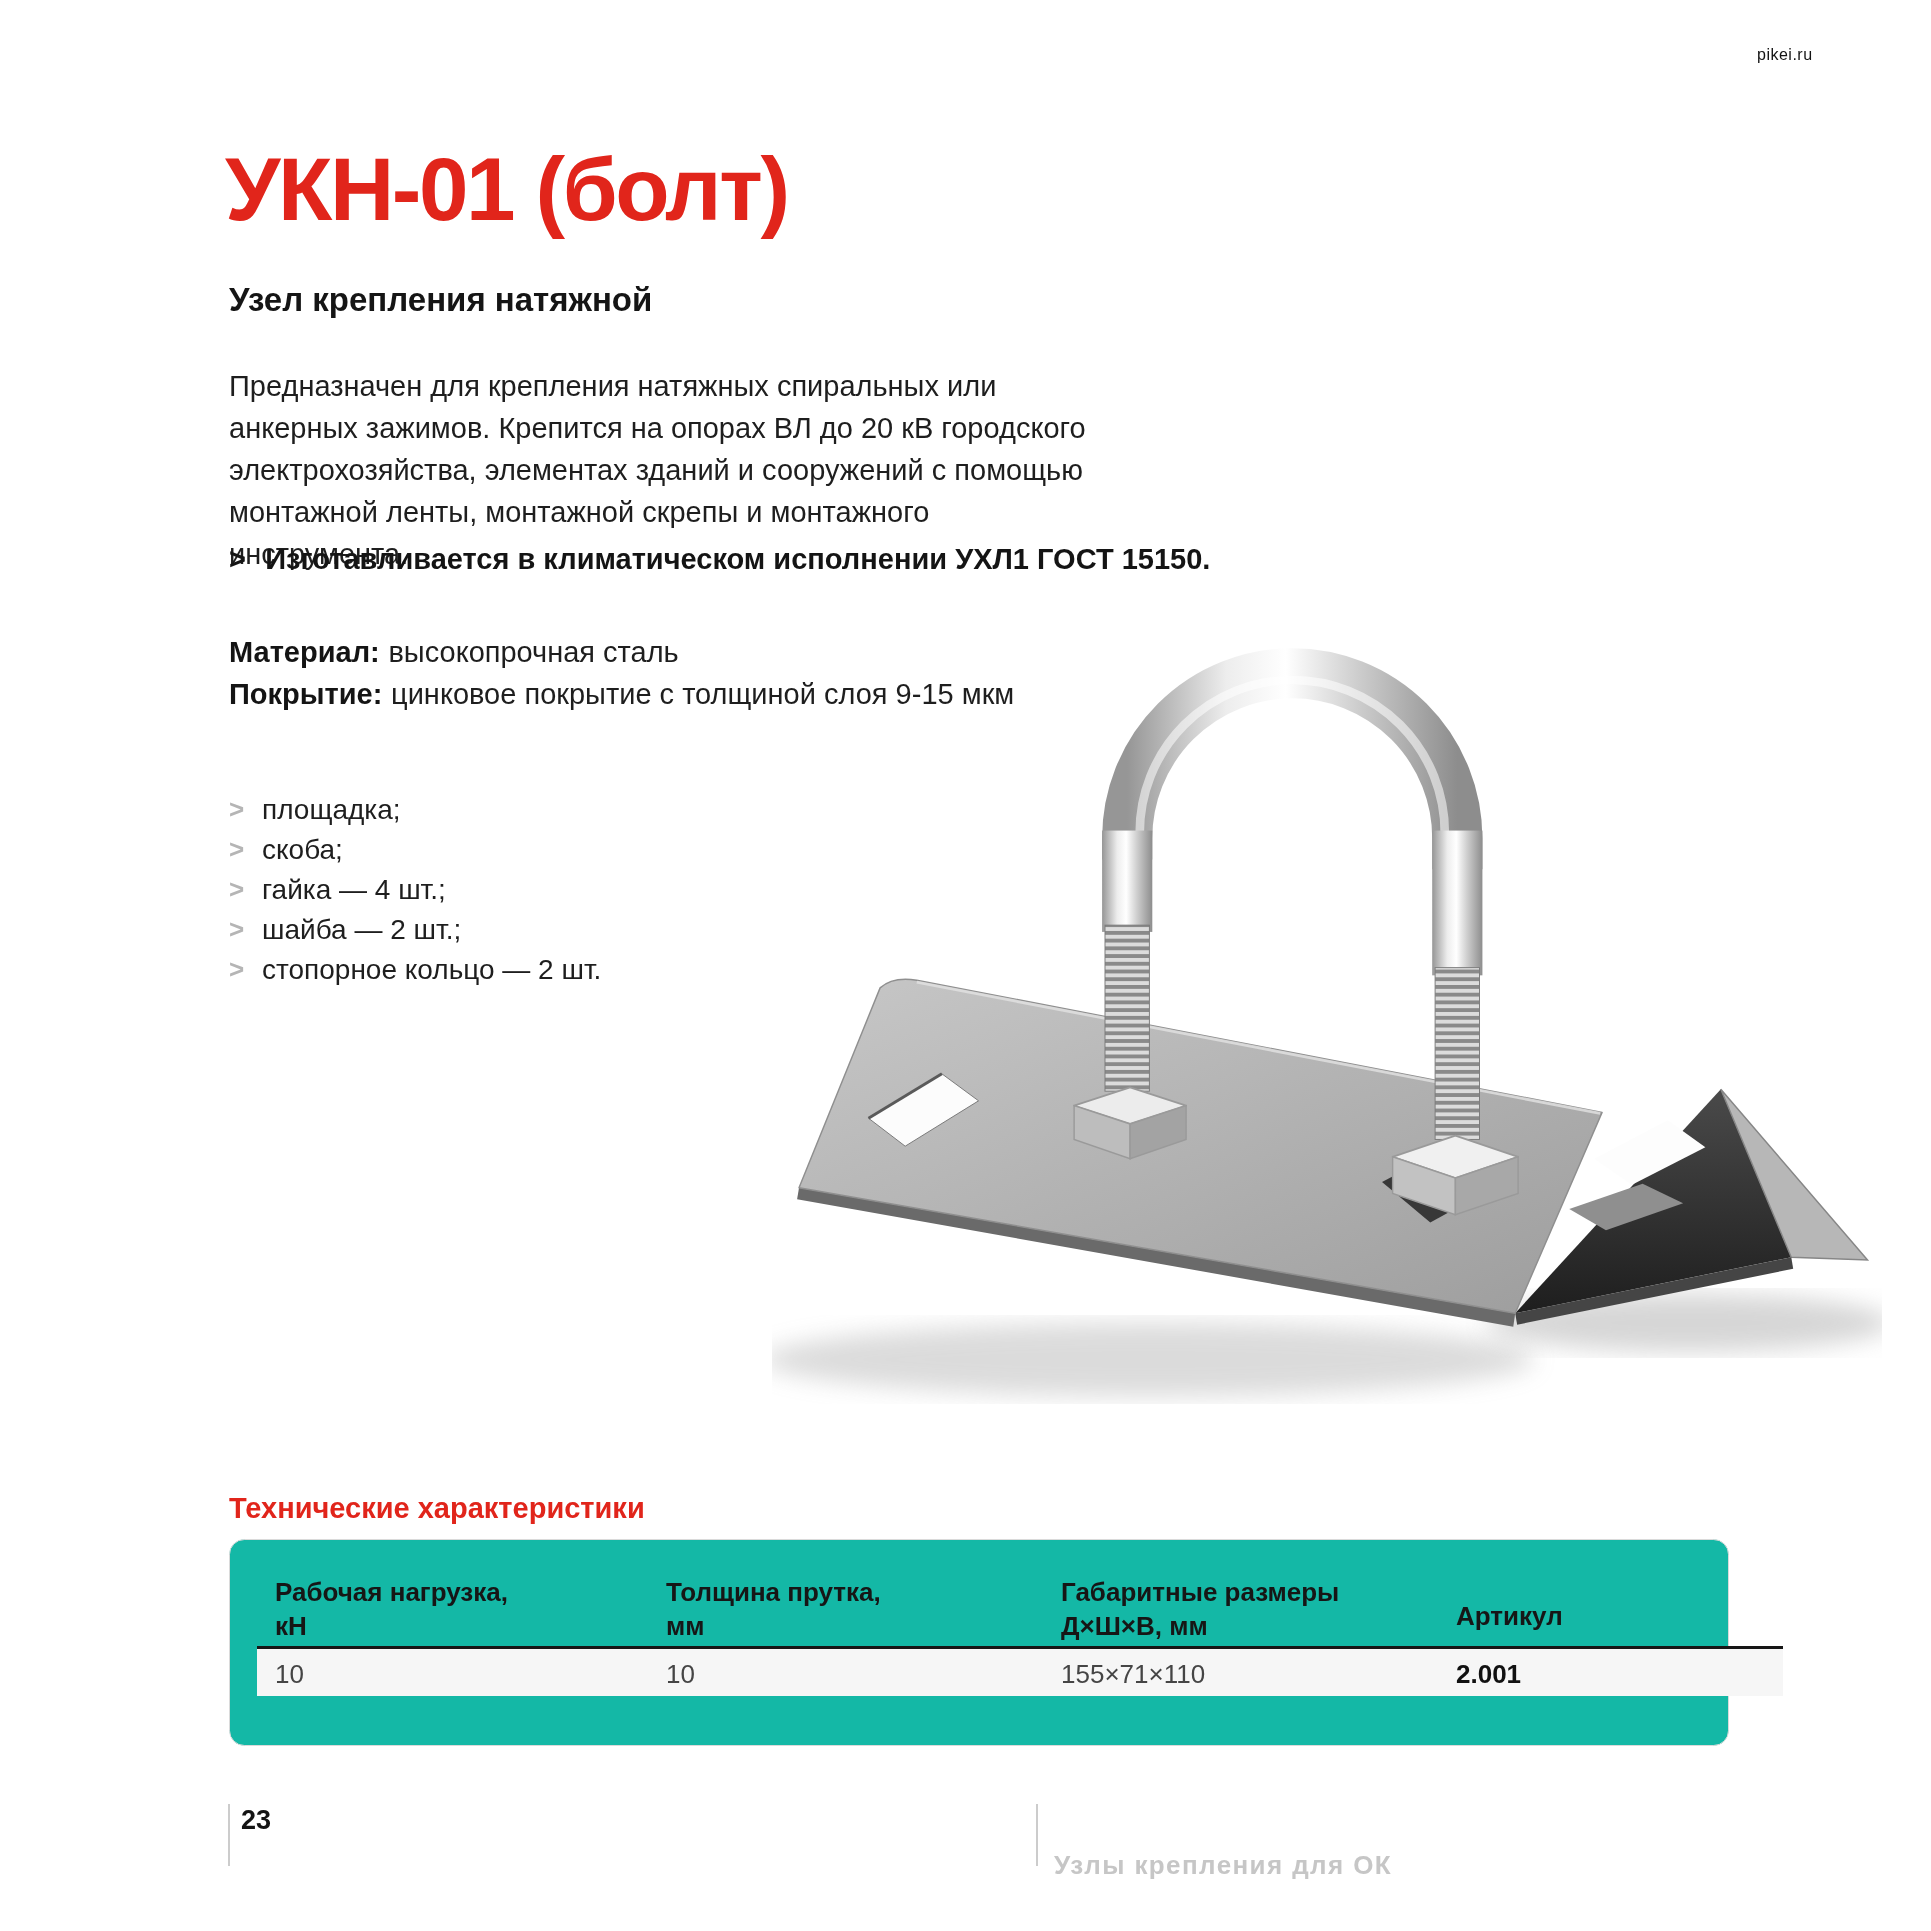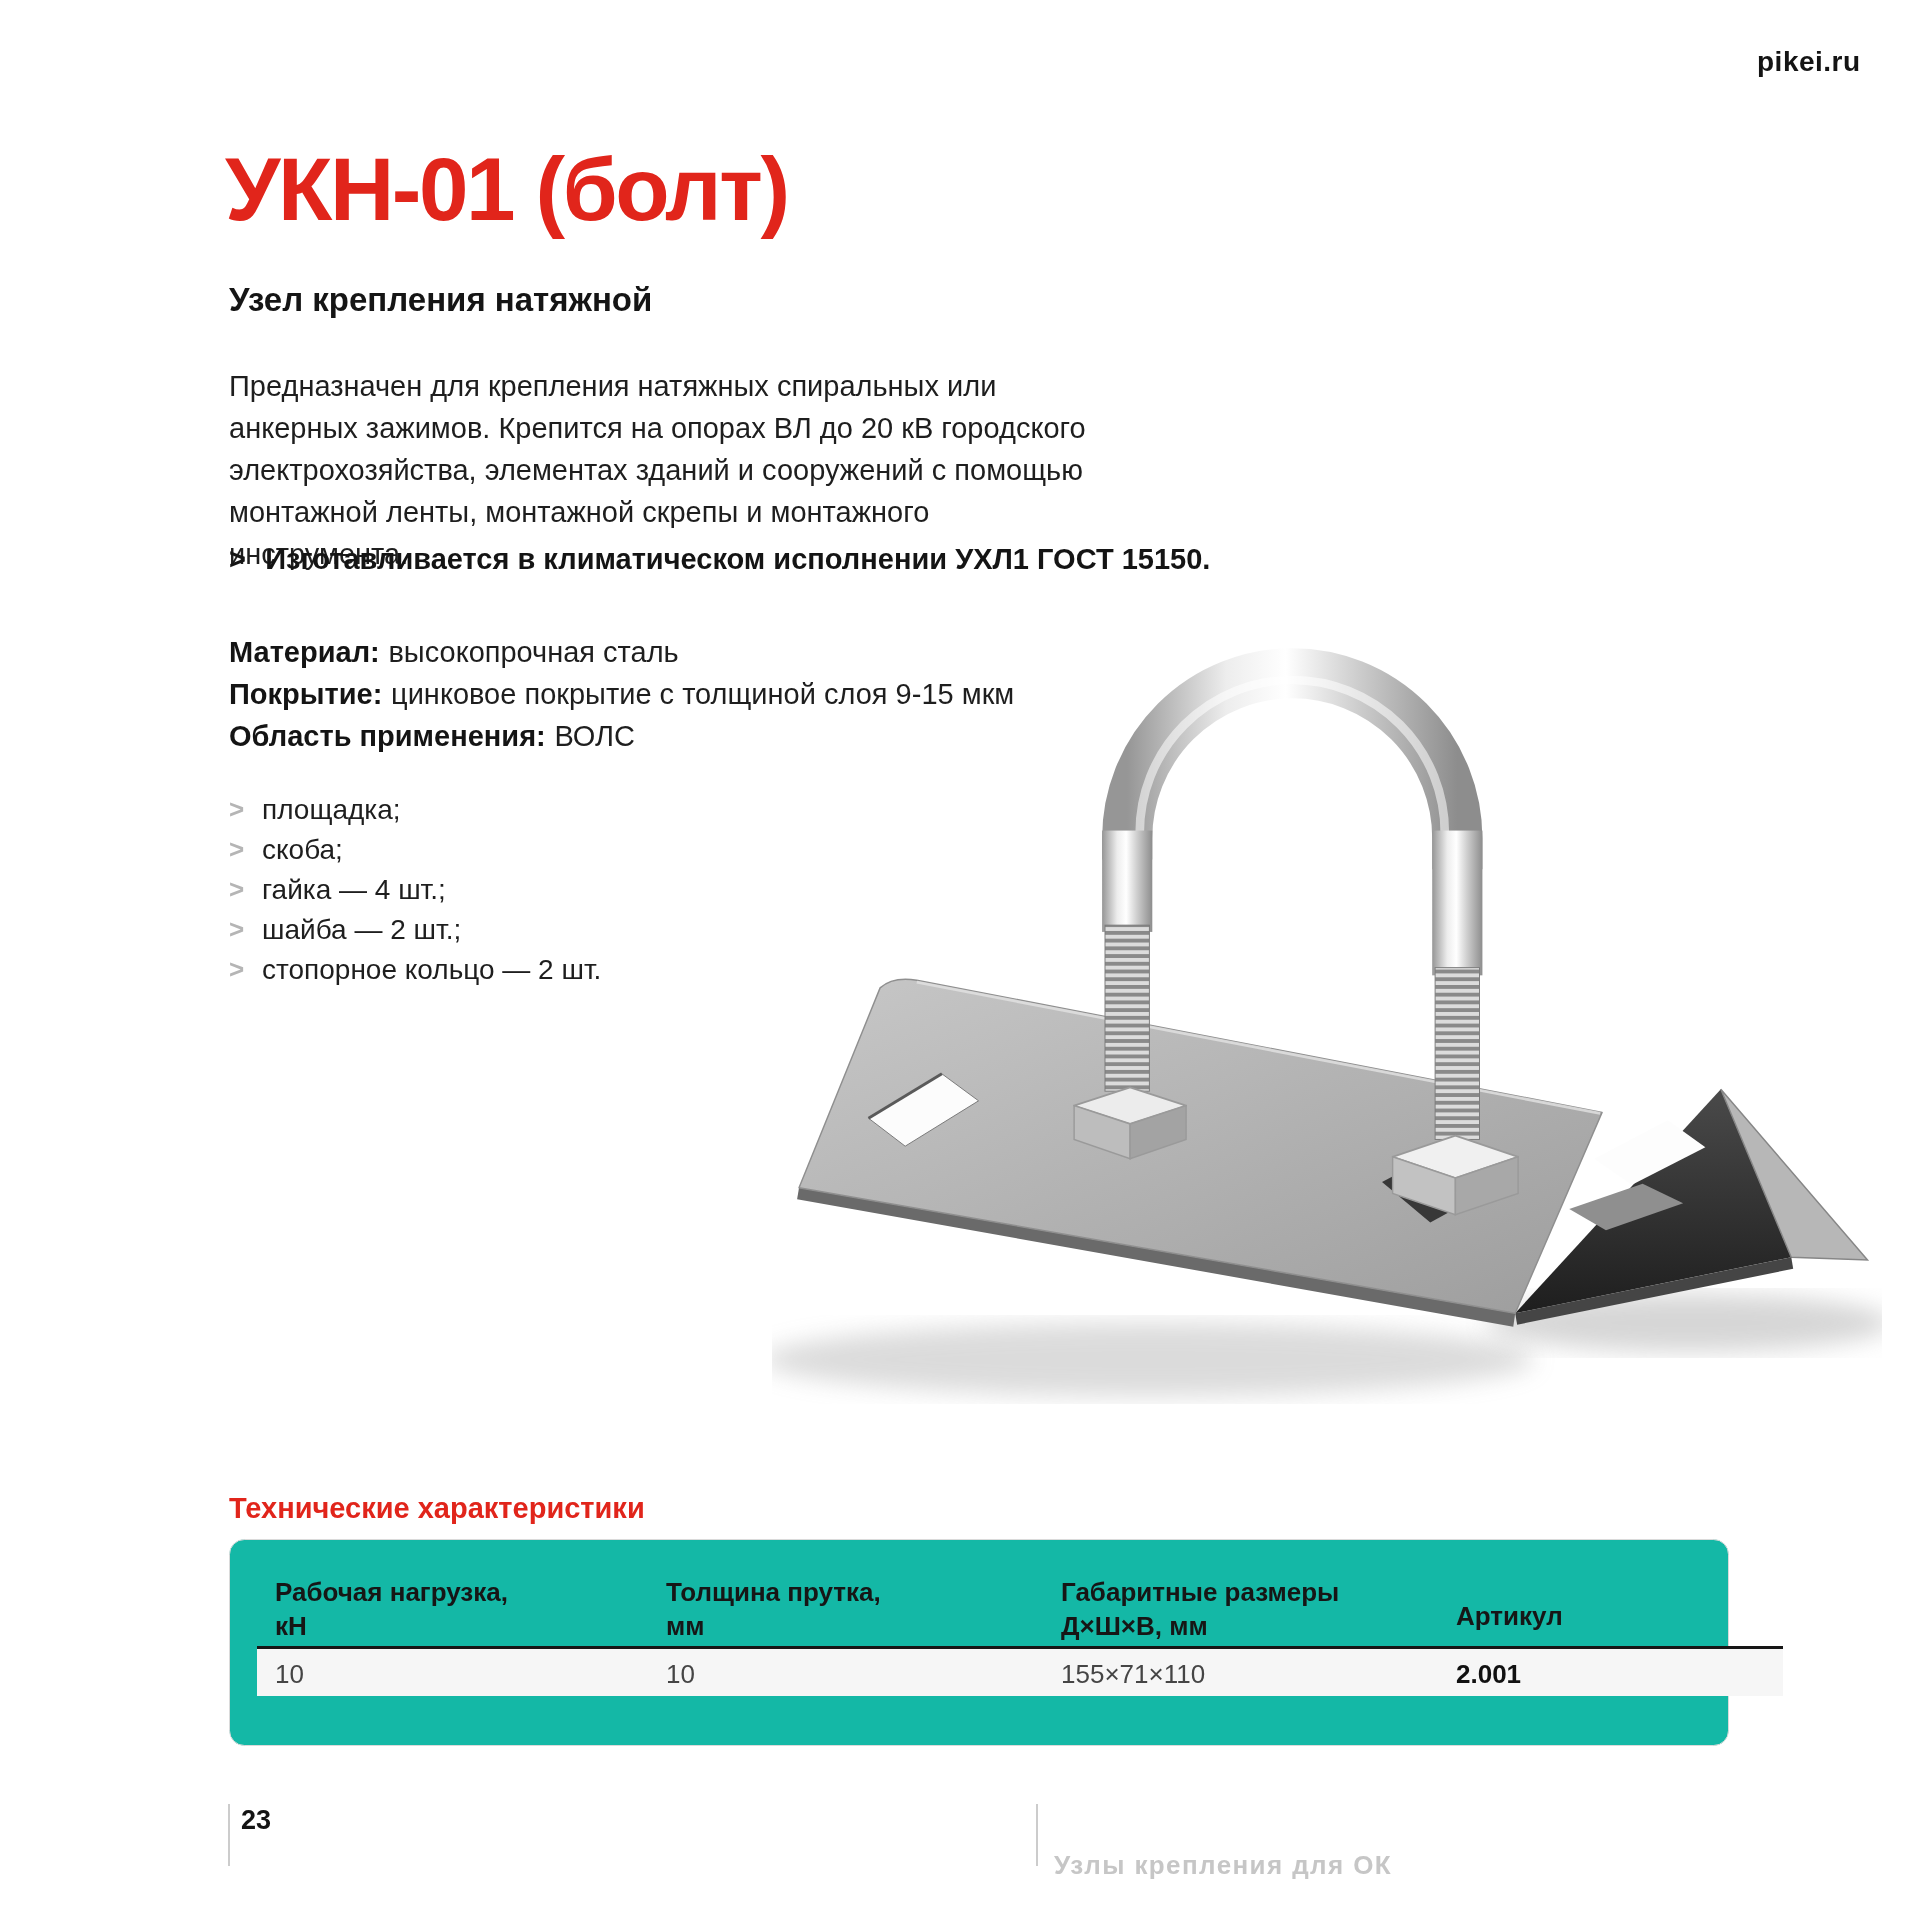--- a/index.html
+++ b/index.html
@@ -2,21 +2,21 @@
 <html><head>
 <meta charset="utf-8">
 <style>
   html,body{margin:0;padding:0;}
   body{
     width:1931px;height:1931px;position:relative;background:#ffffff;
     font-family:"Liberation Sans", sans-serif;color:#1c1c1c;overflow:hidden;
   }
   .abs{position:absolute;}
   
-  .logo{top:46px;left:1757px;font-size:28px;font-weight:700;letter-spacing:0.5px;color:#141414;}
+  .logo{top:46px;left:1757px;font-size:16px;font-weight:400;letter-spacing:0.5px;color:#141414;}
   
   .title{top:143px;left:225px;font-size:89px;font-weight:700;letter-spacing:-2.4px;line-height:1.05;}
   .subtitle{top:281px;left:229px;font-size:33px;font-weight:700;color:#151515;}
   .desc{top:365px;left:229px;width:874px;font-size:29px;line-height:42px;color:#1e1e1e;}
   .note{top:543px;left:229px;font-size:29px;font-weight:700;color:#141414;display:flex;}
   .note .mk{margin-right:19.3px;}
   .specs{top:631px;left:229px;font-size:29px;line-height:42px;color:#1e1e1e;}
   .specs .lbl{font-weight:700;color:#141414;margin-right:8.7px;margin-top:44px;}
   .kit{top:794px;left:229px;font-size:28px;color:#1e1e1e;}
   .kit .row{height:40px;display:flex;align-items:flex-start;}
@@ -52,23 +52,20 @@
   <span class="mk">&gt;</span>
   <span>Изготавливается в климатическом исполнении УХЛ1 ГОСТ 15150.</span>
 </div>
 
 <div class="abs specs">
   <div>
     <span class="lbl">Материал:</span><span>высокопрочная сталь</span>
   </div>
   <div>
     <span class="lbl">Покрытие:</span><span>цинковое покрытие с толщиной слоя 9-15 мкм</span>
-  </div>
-  <div>
-    <span class="lbl">Область применения:</span><span>ВОЛС</span>
   </div>
 </div>
 
 <div class="abs kit">
   <div class="row">
     <span class="mk">&gt;</span>
     <span>площадка;</span>
   </div>
   <div class="row">
     <span class="mk">&gt;</span>

